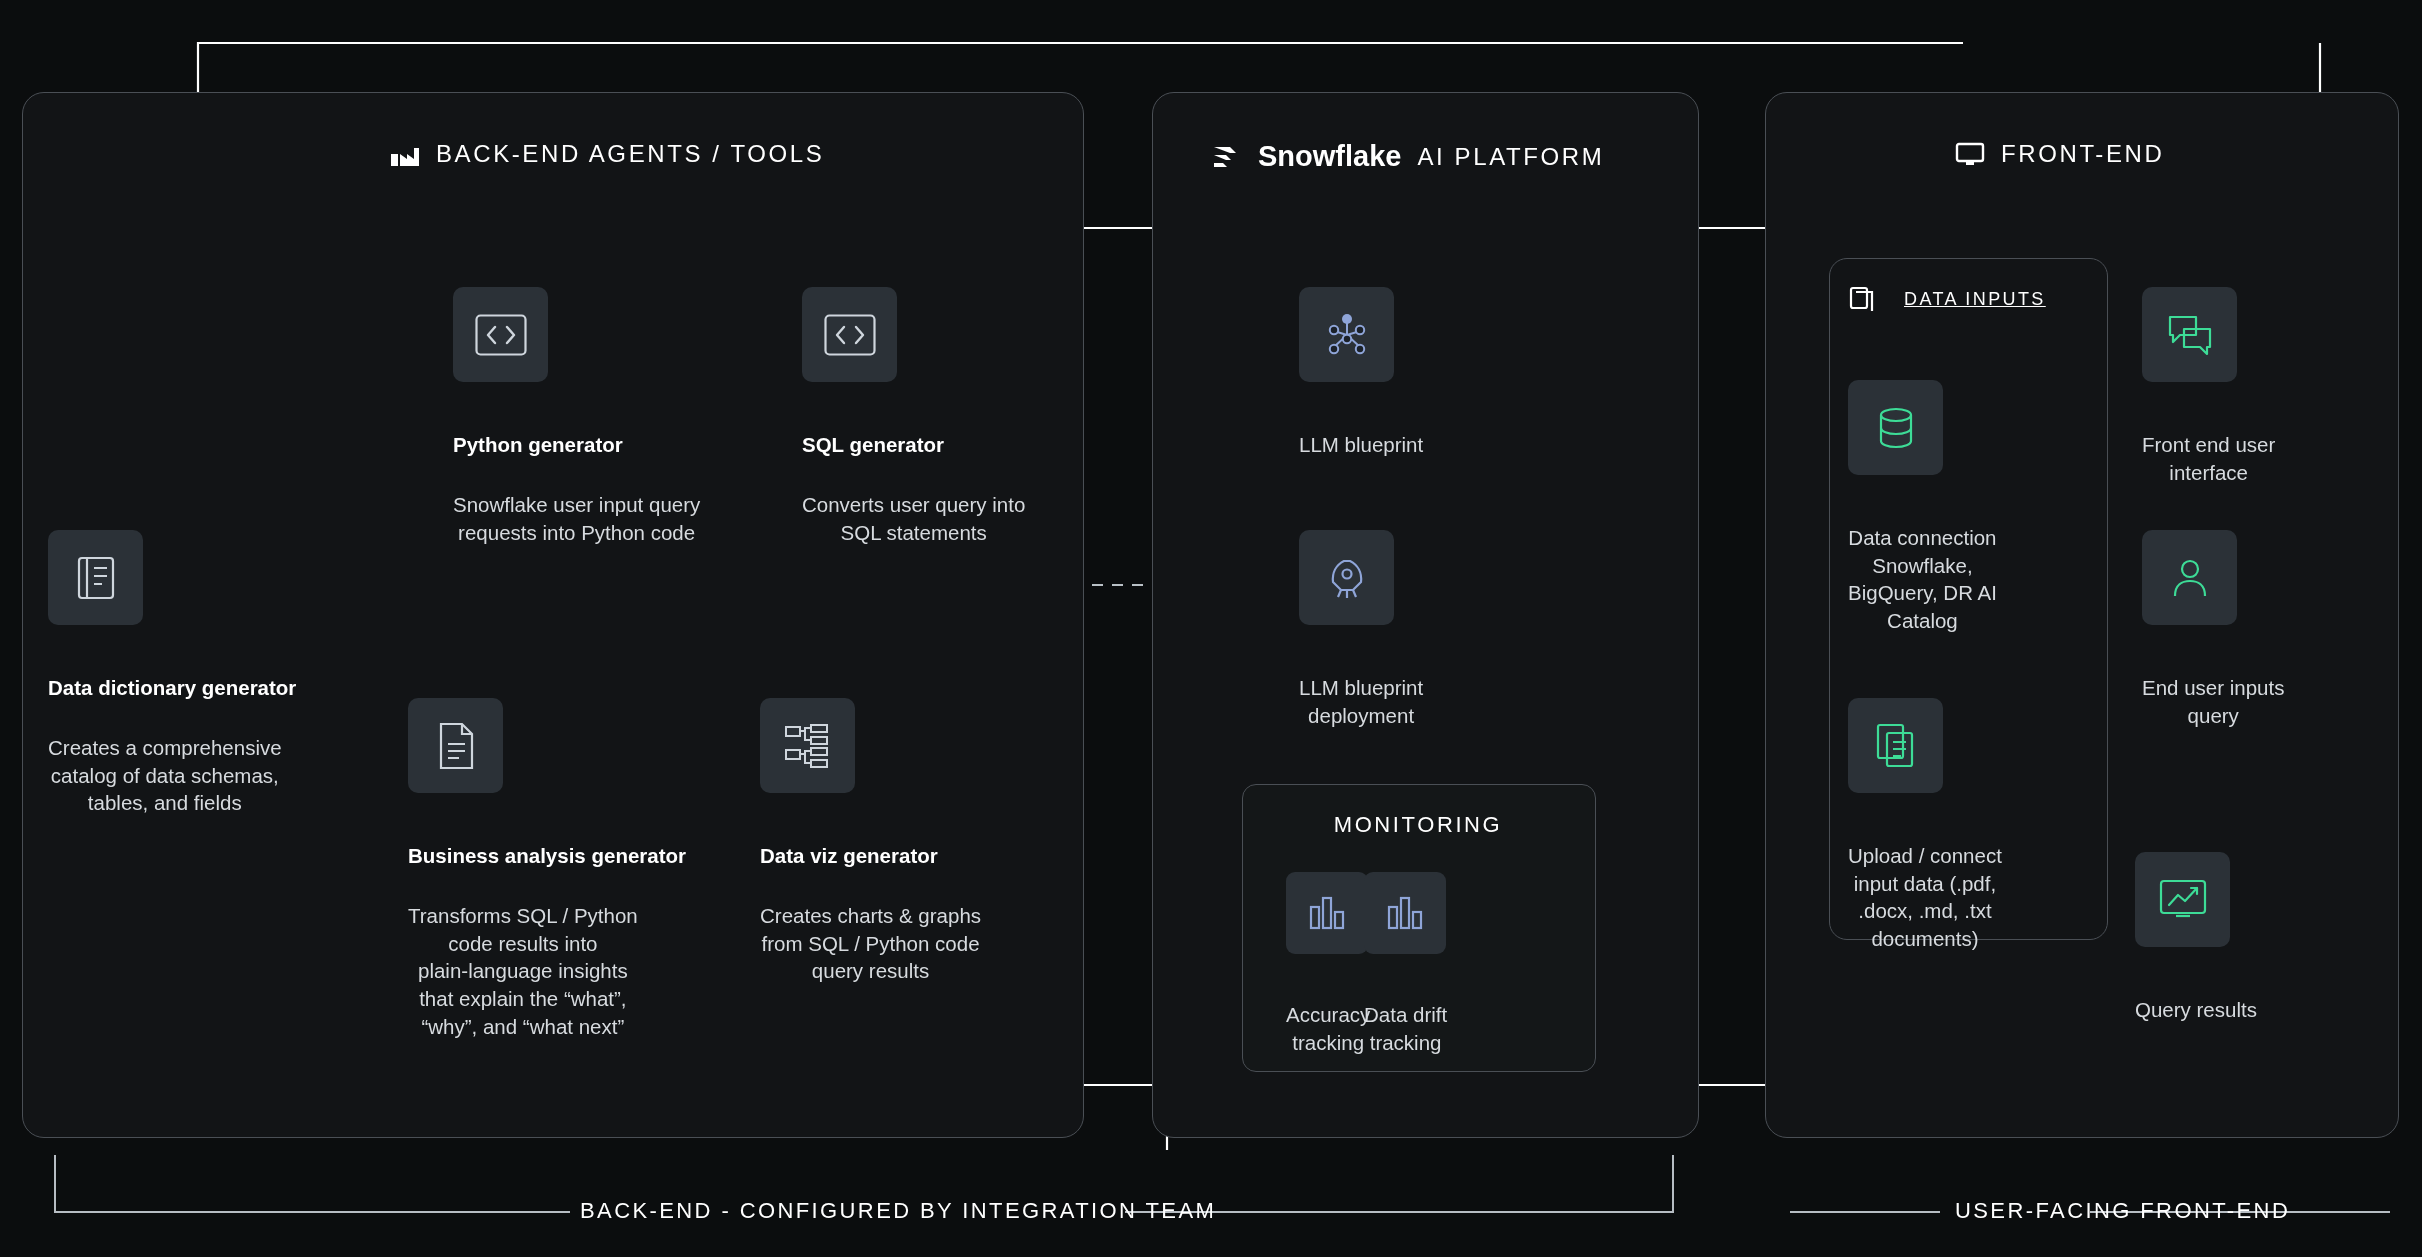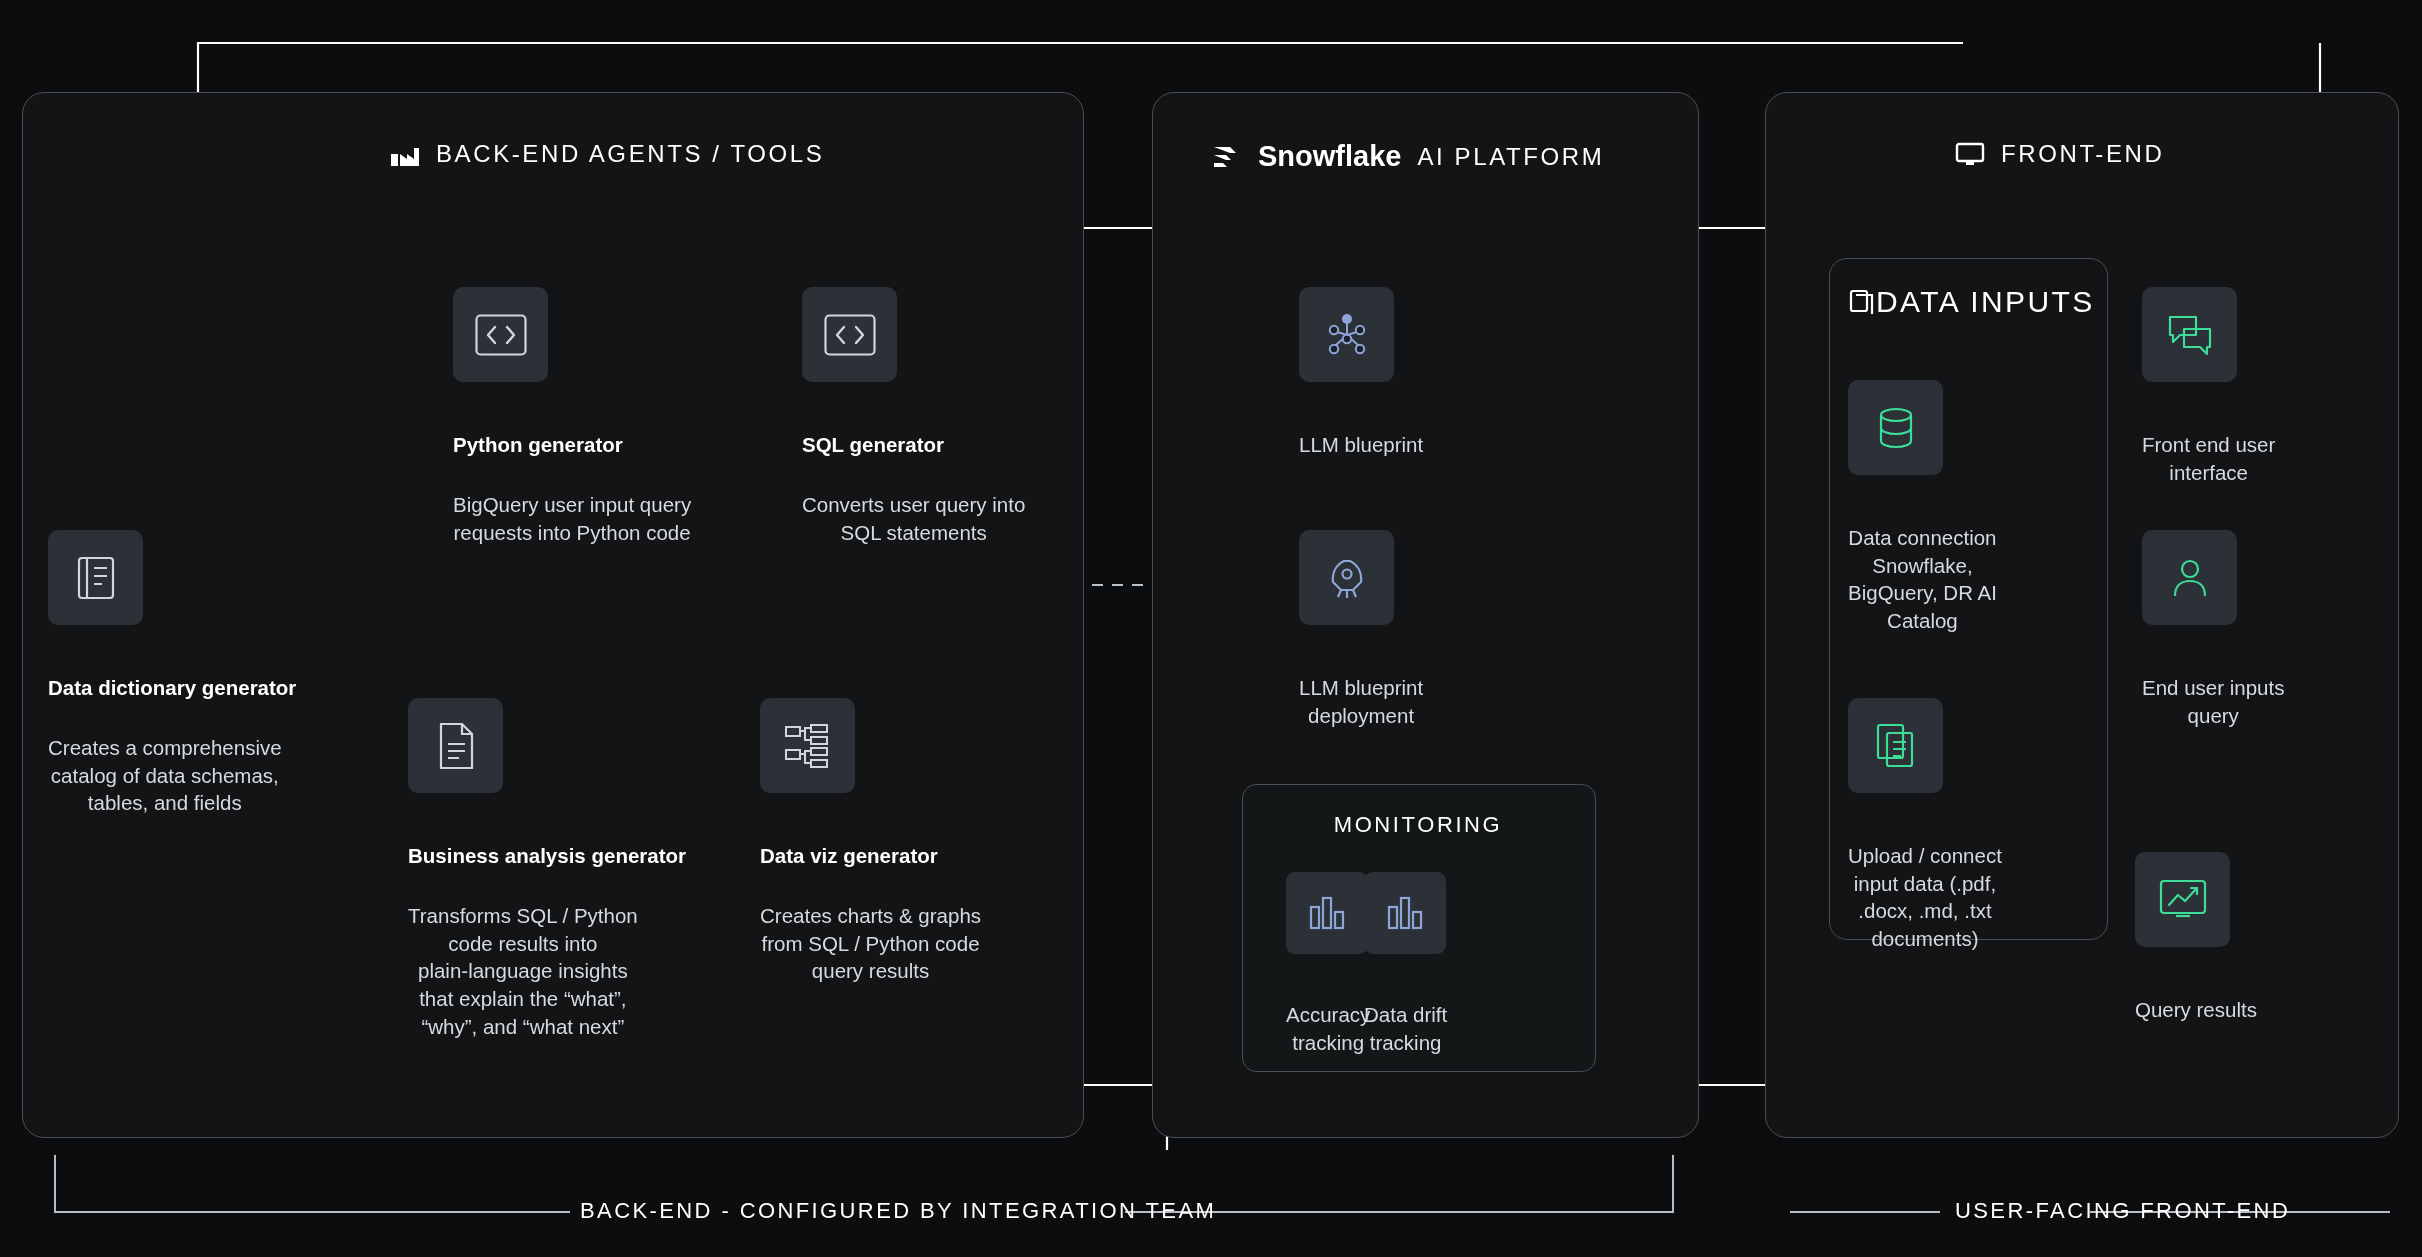--- a/index.html
+++ b/index.html
@@ -64,25 +64,26 @@
     border: 1.5px solid #4a4f55;
     border-radius: 18px;
     background: #121416;
   }
   .di-title {
     position: absolute;
     left: 1848px;
     top: 285px;
     display: flex;
     align-items: center;
-    gap: 0;
-    font-size: 30px;
+    gap: 28px;
+    font-size: 18px;
     letter-spacing: 2.4px;
     color: #ffffff;
     white-space: nowrap;
+    text-decoration: underline;
   }
 
   .monitoring-box {
     position: absolute;
     left: 1242px;
     top: 784px;
     width: 352px;
     height: 286px;
     border: 1.5px solid #4a4f55;
     border-radius: 14px;
@@ -272,21 +273,21 @@
   <div class="monitoring-title">MONITORING</div>
 
   <div class="node" style="left:453px; top:287px; width:300px;">
     <div class="tile">
       <svg class="icon-svg" width="52" height="42" viewBox="0 0 52 42">
         <rect x="1.5" y="1.5" width="49" height="39" rx="4" fill="none" stroke="#cfd6dd" stroke-width="2.2"></rect>
         <path d="M20,13 L13,21 L20,29 M32,13 L39,21 L32,29" fill="none" stroke="#cfd6dd" stroke-width="2.4" stroke-linecap="round" stroke-linejoin="round"></path>
       </svg>
     </div>
     <div class="node-title" style="margin-top:16px;">Python generator</div>
-    <div class="node-desc">BigQuery user input query
+    <div class="node-desc">Snowflake user input query
 requests into Python code</div>
   </div>
 
   <div class="node" style="left:802px; top:287px; width:300px;">
     <div class="tile">
       <svg class="icon-svg" width="52" height="42" viewBox="0 0 52 42">
         <rect x="1.5" y="1.5" width="49" height="39" rx="4" fill="none" stroke="#cfd6dd" stroke-width="2.2"></rect>
         <path d="M20,13 L13,21 L20,29 M32,13 L39,21 L32,29" fill="none" stroke="#cfd6dd" stroke-width="2.4" stroke-linecap="round" stroke-linejoin="round"></path>
       </svg>
     </div>

